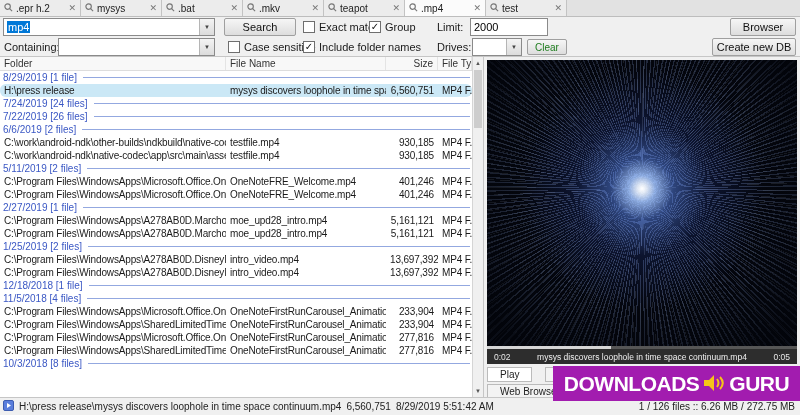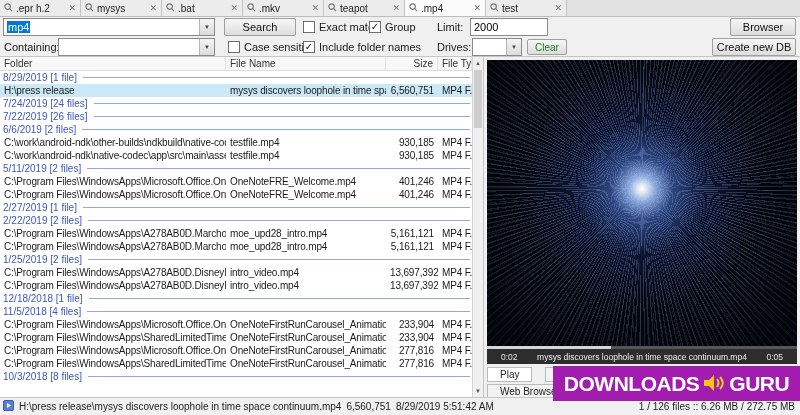--- a/index.html
+++ b/index.html
@@ -32,21 +32,21 @@
 
   
   .list { position:absolute; left:0; top:57px; width:472px; height:340px; background:#fff; overflow:hidden; }
   .list-header { display:grid; grid-template-columns:226px 160px 52px 34px; height:14px; background:#f8f8f8; border-bottom:1px solid #ddd; font-size:10px; color:#333; }
   .hcell { padding:0 4px; border-right:1px solid #e4e4e4; overflow:hidden; white-space:nowrap; line-height:14px; }
   .hcell.size { text-align:right; }
   .list-body { position:absolute; left:0; top:14px; width:472px; height:326px; overflow:hidden; }
   .row { display:grid; grid-template-columns:226px 160px 52px 34px; height:13px; line-height:13px; font-size:10px; letter-spacing:-0.15px; }
   .row .cell { padding:0 4px; overflow:hidden; white-space:nowrap; }
   .cell.size { text-align:right; }
-  .row.selected { background:#cbe8f6; }
+  .row.selected { background:#cbe8f6;border-radius:6px; }
   .group-row { display:flex; align-items:center; height:13px; color:#3a57c4; font-size:10px; padding-left:3px; white-space:nowrap; }
   .gline { flex:1; border-top:1px solid #93a8e0; margin:0 2px 0 6px; }
 
   
   .vscroll { position:absolute; left:472px; top:57px; width:12px; height:340px; background:#f0f0f0; border-left:1px solid #d5d5d5; border-right:1px solid #c6c6c6; }
   .varrow { position:absolute; left:0; width:10px; height:12px; font-size:6px; color:#555; text-align:center; line-height:12px; }
   .varrow.up { top:0; } .varrow.down { bottom:0; }
   .vthumb { position:absolute; left:1px; top:13px; width:8px; height:58px; background:#cdcdcd; }
 
   
@@ -55,21 +55,21 @@
     background:
       radial-gradient(circle at 50% 45%, #ffffff 0%, rgba(235,243,255,.95) 2%, rgba(160,195,255,.85) 6%, rgba(80,120,215,.55) 14%, rgba(30,50,120,.3) 30%, rgba(0,0,0,0) 55%),
       radial-gradient(circle at 50% 45%, rgba(0,0,0,0) 30%, rgba(2,4,10,.85) 88%),
       repeating-conic-gradient(from 2deg at 50% 45%, rgba(160,190,255,.32) 0 .5deg, rgba(0,0,0,0) .5deg 1.7deg),
       repeating-conic-gradient(from .7deg at 50% 45%, rgba(220,235,255,.18) 0 .25deg, rgba(0,0,0,0) .25deg 2.9deg),
       #05070f; }
   .controls { position:absolute; left:3px; top:289px; width:310px; height:18px; background:#2d2d2d; }
   .progress-track { position:absolute; left:0; top:0; width:100%; height:3px; background:#565656; }
   .progress-fill { height:3px; background:#d6d6d6; }
   .controls-row { position:absolute; left:0; top:3px; width:100%; height:15px; display:flex; align-items:center; color:#e6e6e6; font-size:8.5px; }
-  .time { padding:0 14px; white-space:nowrap; }
+  .time { padding:0 7px; white-space:nowrap; }
   .vtitle { flex:1; text-align:center; overflow:hidden; white-space:nowrap; font-size:8.5px; color:#f0f0f0; }
   .ptabs { position:absolute; left:3px; top:310px; width:310px; }
   .ptab { display:inline-block; height:15px; line-height:13px; padding:0 12px; font-size:10px; background:#f3f3f3; border:1px solid #bbb; margin-right:9px; color:#222; }
   .ptab.active { background:#ffffff; }
   .ptabs-row2 { margin-top:2px; }
 
   
   .statusbar { position:absolute; left:0; top:397px; width:800px; height:18px; background:#f0f0f0; border-top:1px solid #c6c6c6; display:flex; align-items:center; font-size:10px; color:#222; }
   .status-left { display:flex; align-items:center; gap:5px; padding-left:3px; flex:1; overflow:hidden; white-space:nowrap; }
   .status-right { padding-right:5px; white-space:nowrap; }
@@ -239,24 +239,20 @@
         <div class="row">
       <span class="cell">C:\Program Files\WindowsApps\Microsoft.Office.OneNo...</span>
       <span class="cell">OneNoteFRE_Welcome.mp4</span>
       <span class="cell size">401,246</span>
       <span class="cell">MP4 F...</span>
     </div>
         <div class="group-row">
       <span>2/27/2019 [1 file]</span>
       <span class="gline"></span>
     </div>
-        <div class="group-row">
-      <span>2/22/2019 [2 files]</span>
-      <span class="gline"></span>
-    </div>
         <div class="row">
       <span class="cell">C:\Program Files\WindowsApps\A278AB0D.MarchofEm...</span>
       <span class="cell">moe_upd28_intro.mp4</span>
       <span class="cell size">5,161,121</span>
       <span class="cell">MP4 F...</span>
     </div>
         <div class="row">
       <span class="cell">C:\Program Files\WindowsApps\A278AB0D.MarchofEm...</span>
       <span class="cell">moe_upd28_intro.mp4</span>
       <span class="cell size">5,161,121</span>

